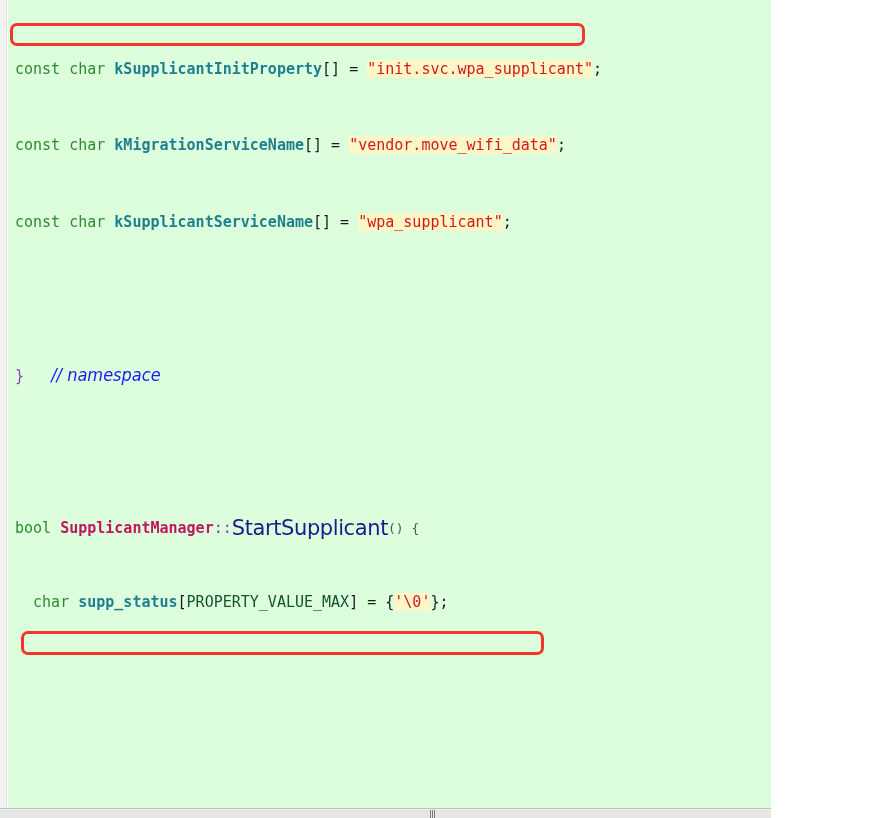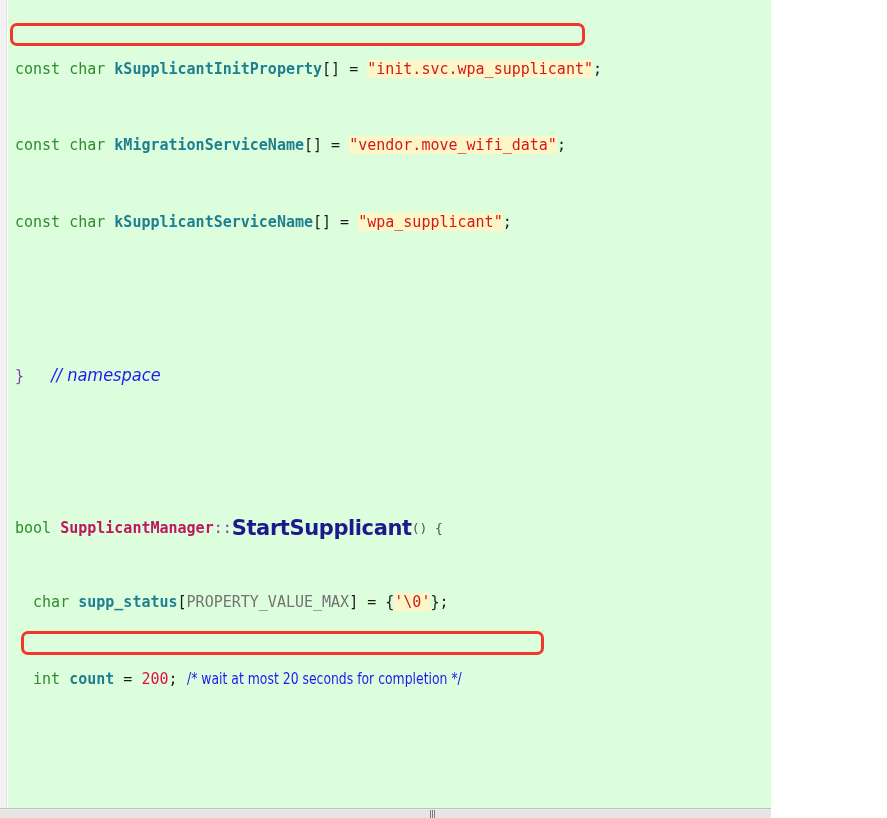--- a/index.html
+++ b/index.html
@@ -84,21 +84,21 @@
     color: #1a1aee;
     font-family: "DejaVu Sans Condensed", "Liberation Sans Narrow", "Liberation Sans", sans-serif;
     font-style: italic;
     font-size: 18px;
   }
 
   
   .t-bigfn {
     color: #1a1a8c;
     font-family: "DejaVu Sans", "Liberation Sans", sans-serif;
-    font-weight: bold;
+    font-weight: normal;
     font-size: 21px;
     letter-spacing: -0.4px;
     position: relative;
     top: 2px;
   }
   .t-small {
     font-size: 13px;
     color: #555555;
   }
 
@@ -186,23 +186,22 @@
       <div class="ln"><span class="t-type">const</span> <span class="t-type">char</span> <span class="t-var">kSupplicantServiceName</span><span class="t-plain">[] = </span><span class="t-str">"wpa_supplicant"</span><span class="t-plain">;</span></div>
 
       <div class="ln"> </div>
 
       <div class="ln"><span class="t-punc">}</span>   <span class="t-cmt-i">// namespace</span></div>
 
       <div class="ln"> </div>
 
       <div class="ln"><span class="t-type">bool</span> <span class="t-var" style="color:#be185d;">SupplicantManager</span><span class="t-punc">::</span><span class="t-bigfn">StartSupplicant</span><span class="t-small">() {</span></div>
 
-      <div class="ln">  <span class="t-type">char</span> <span class="t-var">supp_status</span><span class="t-plain">[</span><span class="t-macro" style="color:#737373;">PROPERTY_VALUE_MAX</span><span class="t-plain">] = {</span><span class="t-str">'\0'</span><span class="t-plain">};</span></div>
-
-      <div class="ln">  <span class="t-type">int</span> <span class="t-var">count</span><span class="t-plain"> = </span><span class="t-num">200</span><span class="t-plain">; </span><span class="t-cmt">/* wait at most 20 seconds for completion */</span></div>
+      <div class="ln">  <span class="t-type">char</span> <span class="t-var">supp_status</span><span class="t-plain">[</span><span class="t-macro" style="color:#14532d;">PROPERTY_VALUE_MAX</span><span class="t-plain">] = {</span><span class="t-str">'\0'</span><span class="t-plain">};</span></div>
+
 
 
       
 
       
 
       
 
       
 

